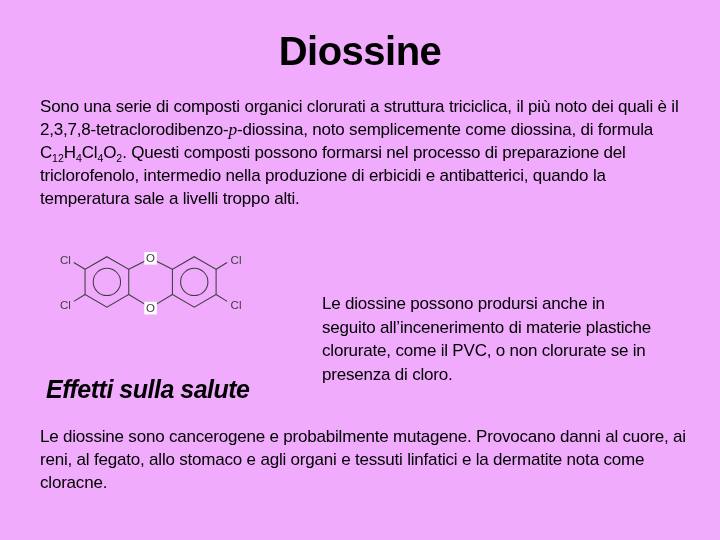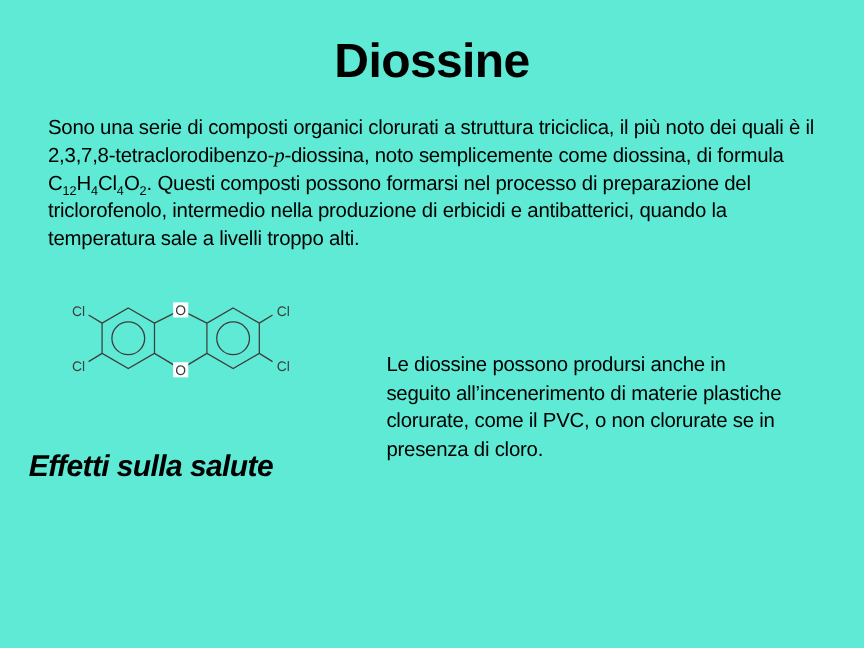--- a/index.html
+++ b/index.html
@@ -4,21 +4,21 @@
 <style>
   html, body {
     margin: 0;
     padding: 0;
     background: #ffffff;
   }
   .slide {
     position: relative;
     width: 720px;
     height: 540px;
-    background: #5eead4;
+    background: #f0abfc;
     overflow: hidden;
     font-family: "Liberation Sans", "DejaVu Sans", sans-serif;
     color: #000000;
   }
   .slide-title {
     position: absolute;
     top: 27px;
     left: 0;
     width: 720px;
     text-align: center;
@@ -60,21 +60,21 @@
   .side-note {
     position: absolute;
     left: 322px;
     top: 250px;
     width: 334px;
     line-height: 23.5px;
     margin-top: 42px;
   }
   .section-heading {
     position: absolute;
-    left: 24px;
+    left: 46px;
     top: 374px;
     font-size: 25px;
     font-weight: bold;
     font-style: italic;
     letter-spacing: -0.5px;
     line-height: 1.2;
   }
   .health-body {
     position: absolute;
     left: 40px;
@@ -141,14 +141,15 @@
       <text class="atom-label" x="18.5" y="64">Cl</text>
       <text class="atom-label" x="181" y="20.5">Cl</text>
       <text class="atom-label" x="181" y="64">Cl</text>
     </svg>
   </div>
 
   <div class="para side-note">Le diossine possono prodursi anche in seguito all’incenerimento di materie plastiche clorurate, come il PVC, o non clorurate se in presenza di cloro.</div>
 
   <div class="section-heading">Effetti sulla salute</div>
 
+  <div class="para health-body">Le diossine sono cancerogene e probabilmente mutagene. Provocano danni al cuore, ai reni, al fegato, allo stomaco e agli organi e tessuti linfatici e la dermatite nota come cloracne.</div>
 
 </div>
 
 </body></html>

